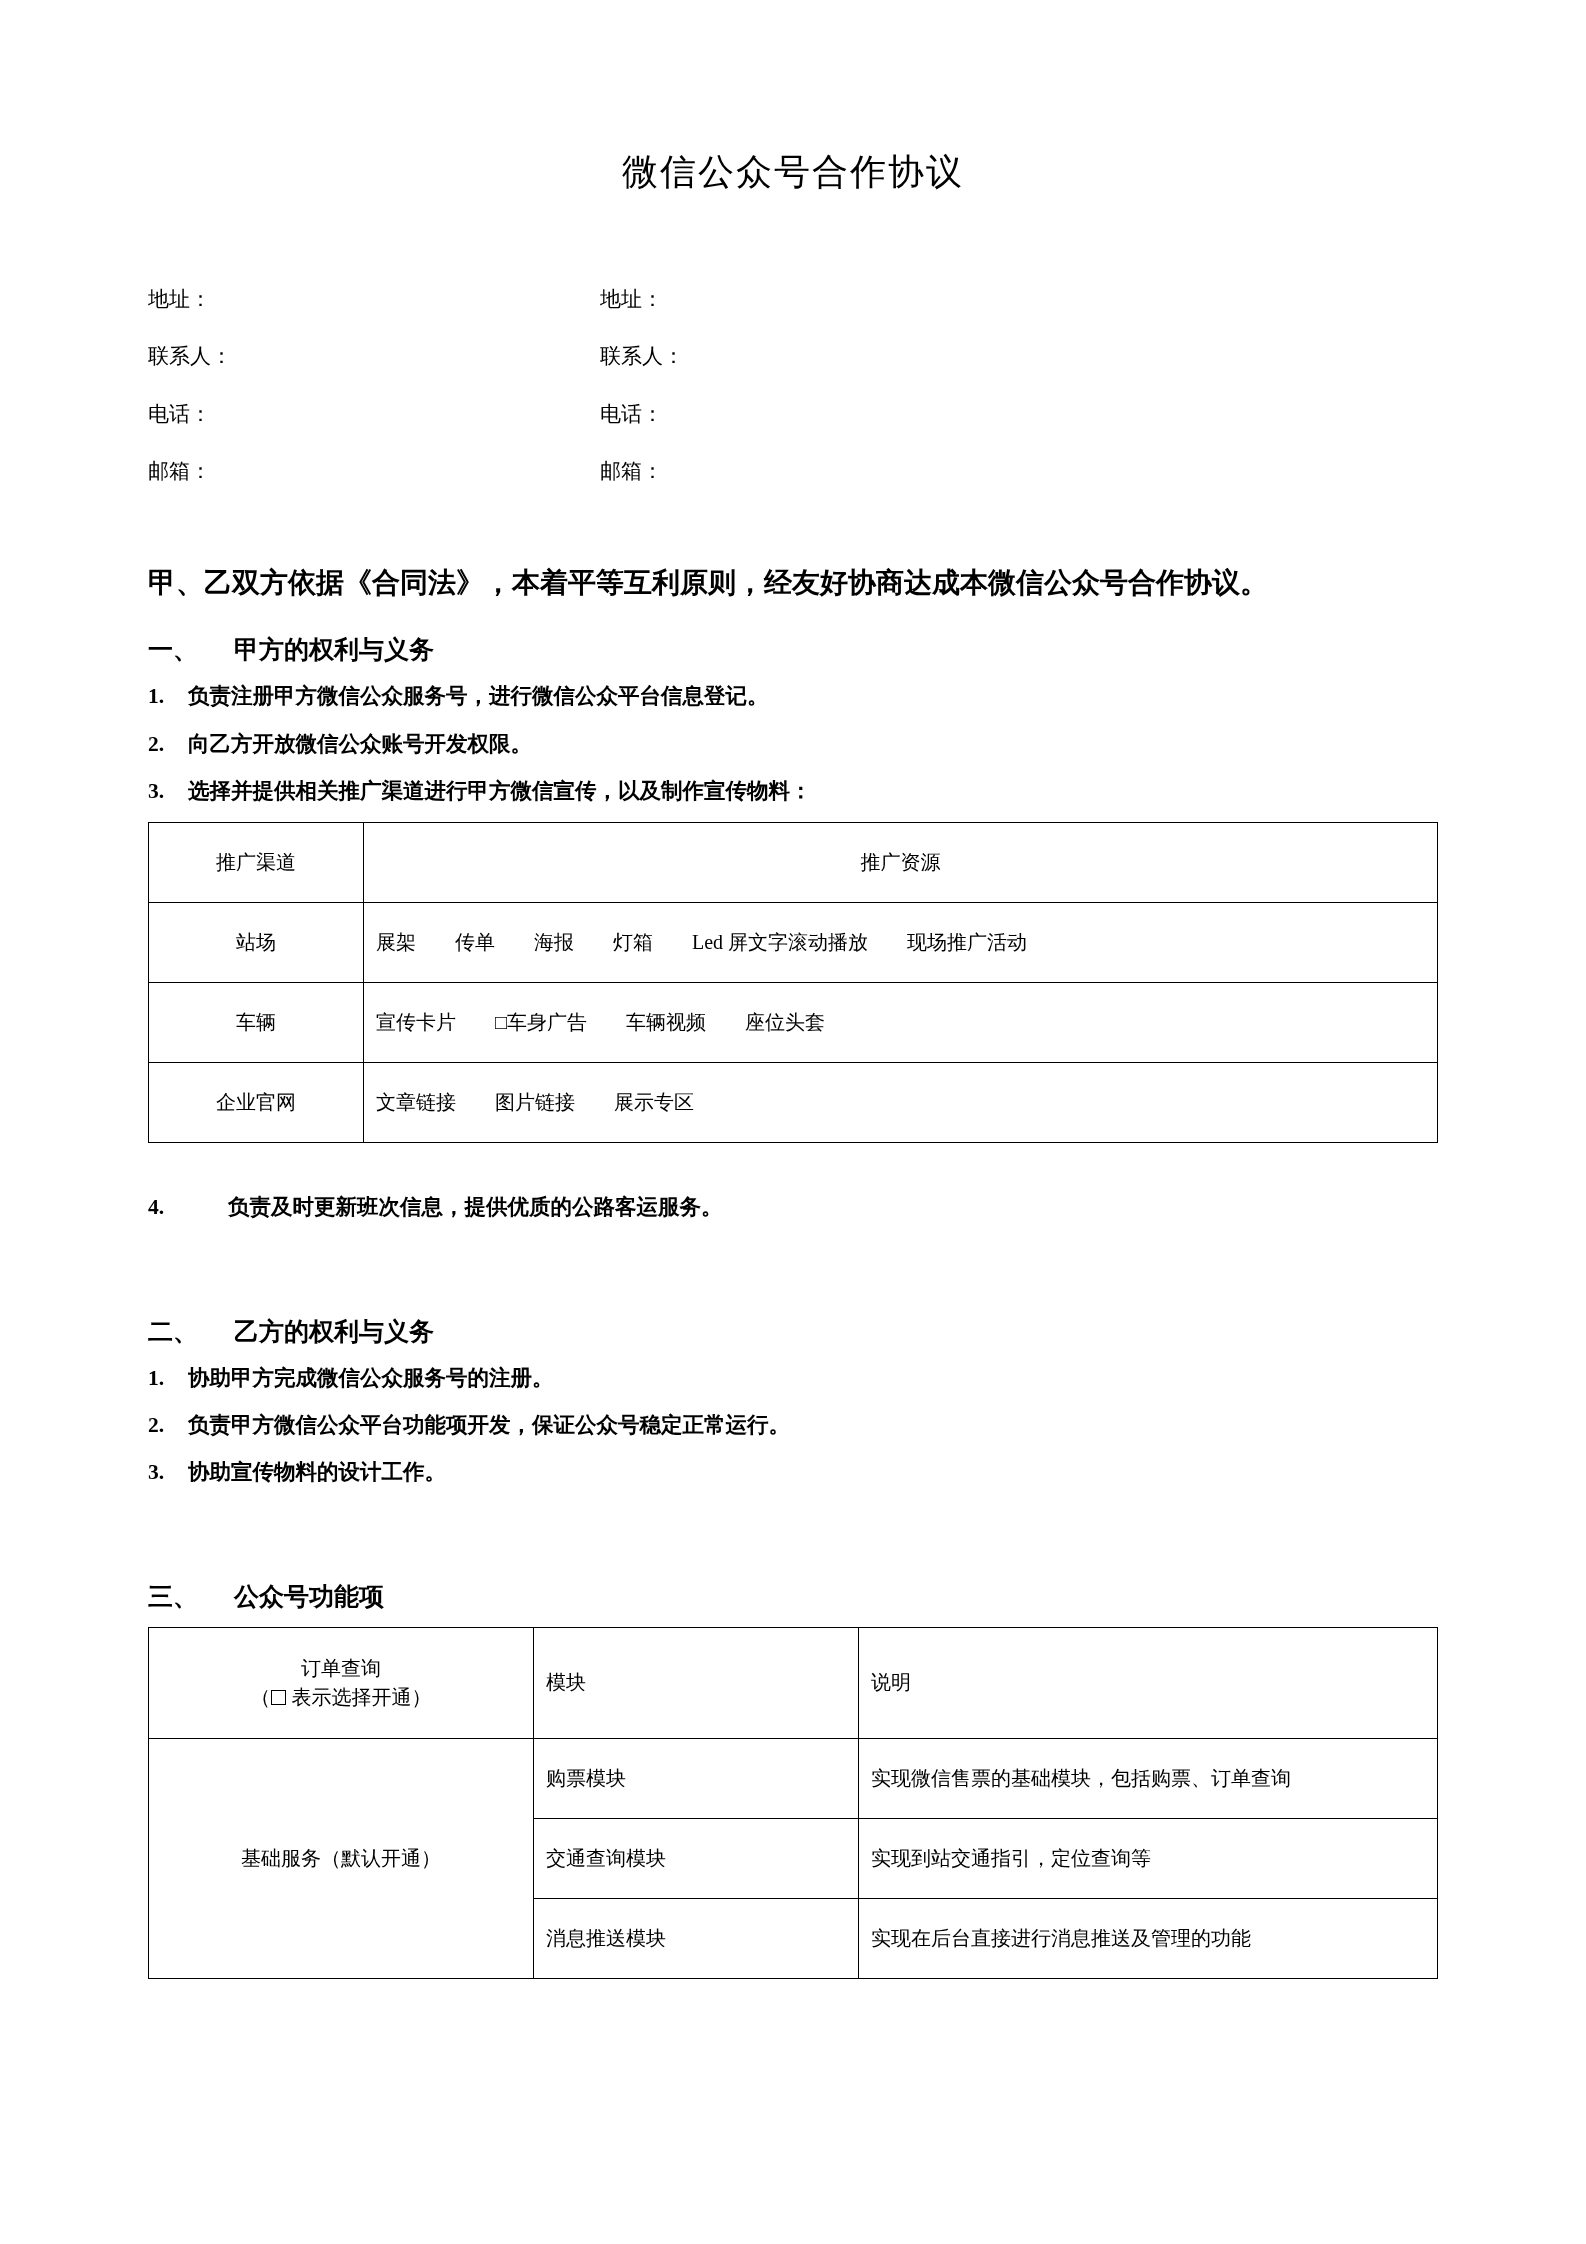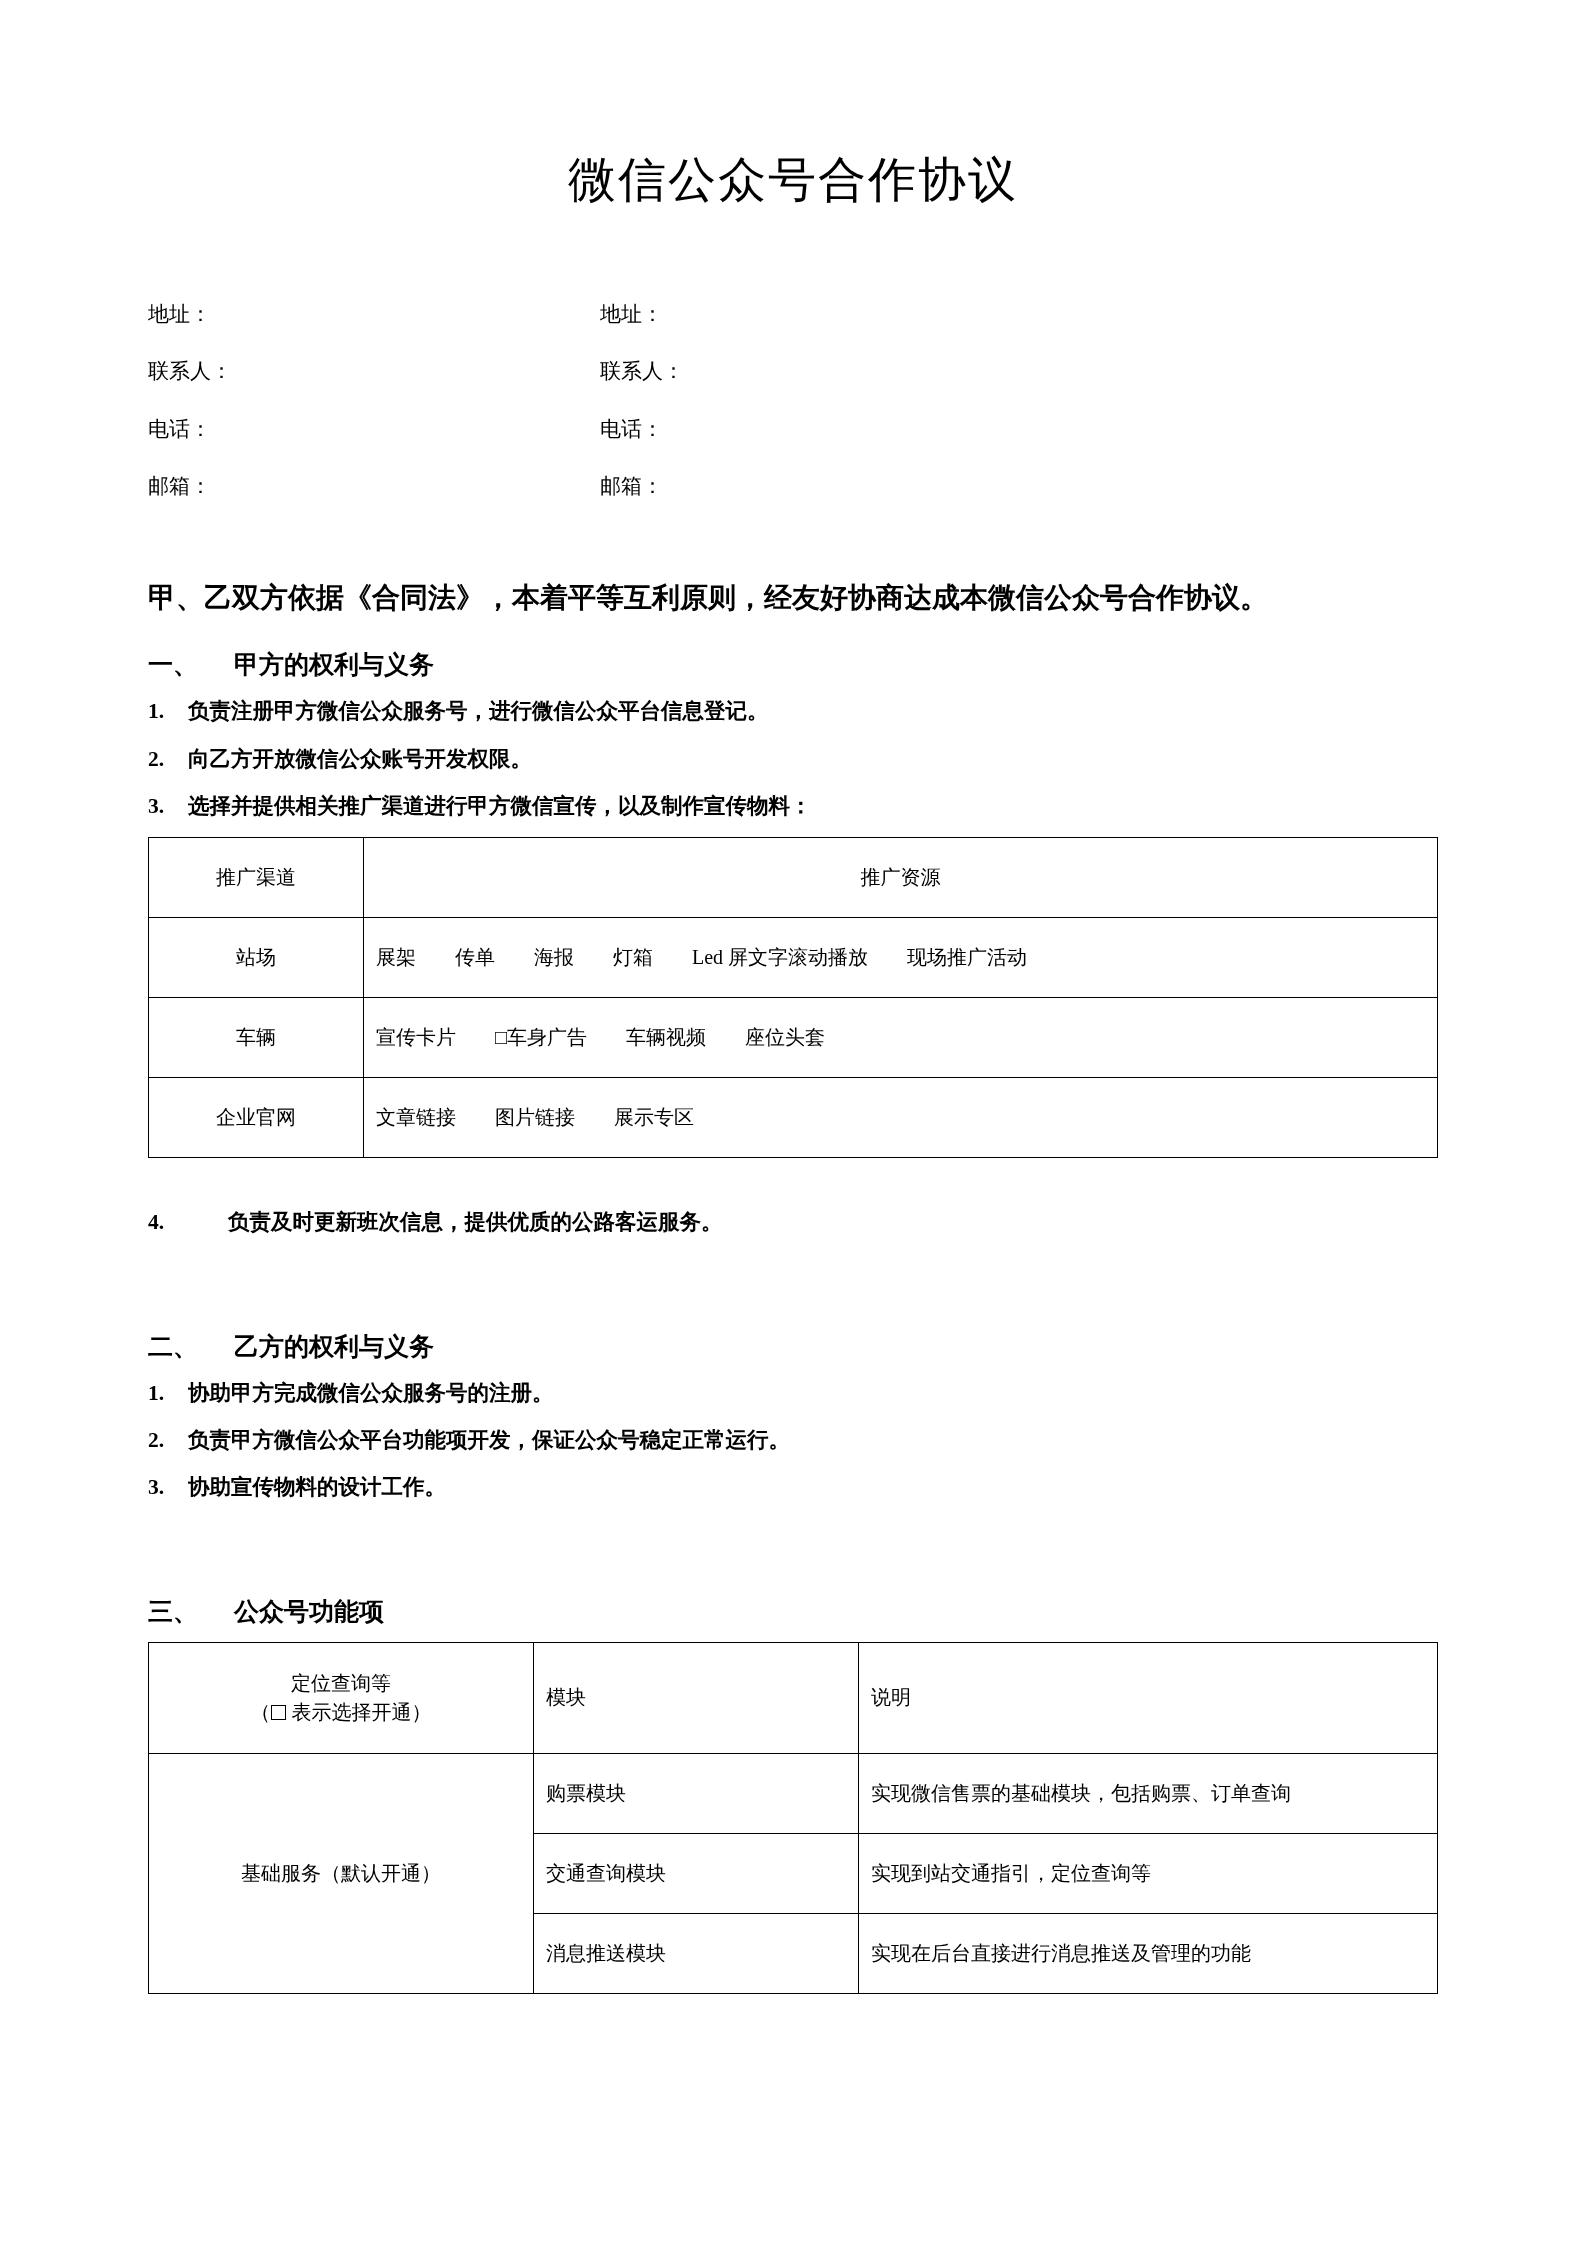--- a/index.html
+++ b/index.html
@@ -15,21 +15,21 @@
   }
   .page {
     position: relative;
     width: 1586px;
     height: 2244px;
     box-sizing: border-box;
     padding: 0 148px;
   }
   .doc-title {
     text-align: center;
-    font-size: 48px;
+    font-size: 36px;
     font-weight: normal;
     letter-spacing: 2px;
     margin: 0;
     padding-top: 148px;
     font-family: "Liberation Sans", "DejaVu Sans", sans-serif;
   }
 
   
   .parties {
     margin-top: 88px;
@@ -238,21 +238,21 @@
   <div class="spacer-lg"></div>
 
   <div class="section-head">
     <span class="num">三、</span><span>公众号功能项</span>
   </div>
 
   <table class="t2">
     <tbody>
         <tr>
       <td class="pkg hdr-pkg">
-        <div>定位查询等</div>
+        <div>订单查询</div>
         <div>
           <span>（</span><span class="checkbox"></span><span>表示选择开通）</span>
         </div>
       </td>
       <td class="mod">模块</td>
       <td>说明</td>
     </tr>
     <tr>
       <td class="pkg" rowspan="3">基础服务（默认开通）</td>
       <td class="mod">购票模块</td>

